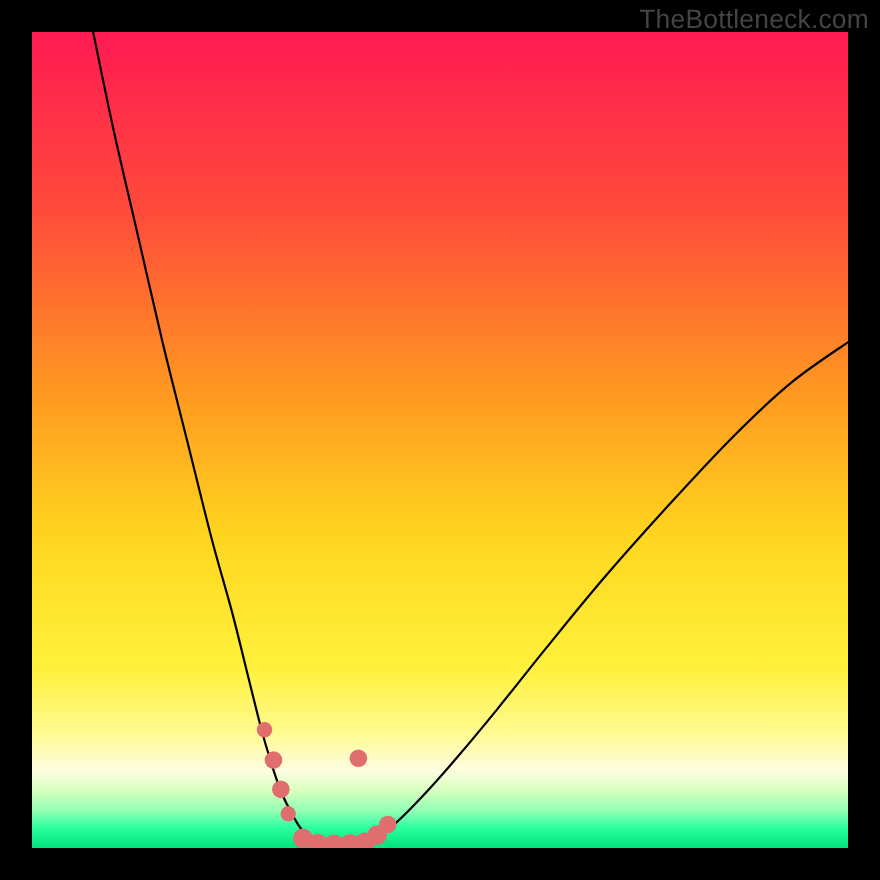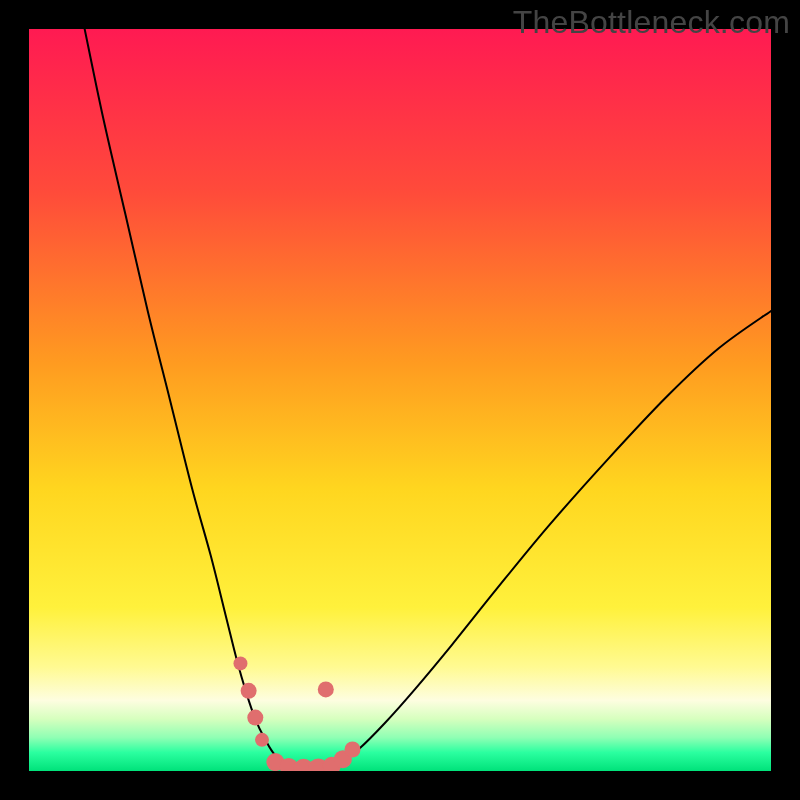--- a/index.html
+++ b/index.html
@@ -15,21 +15,21 @@
     position: relative;
     width: 800px;
     height: 800px;
     background: #000;
   }
   .watermark {
     position: absolute;
     top: 4px;
     right: 10px;
     color: #444;
-    font-size: 32px;
+    font-size: 24px;
     font-weight: 400;
     letter-spacing: 0.2px;
     z-index: 50;
     user-select: none;
   }
   .plot-wrap {
     position: absolute;
     left: 29px;
     top: 29px;
     width: 742px;

